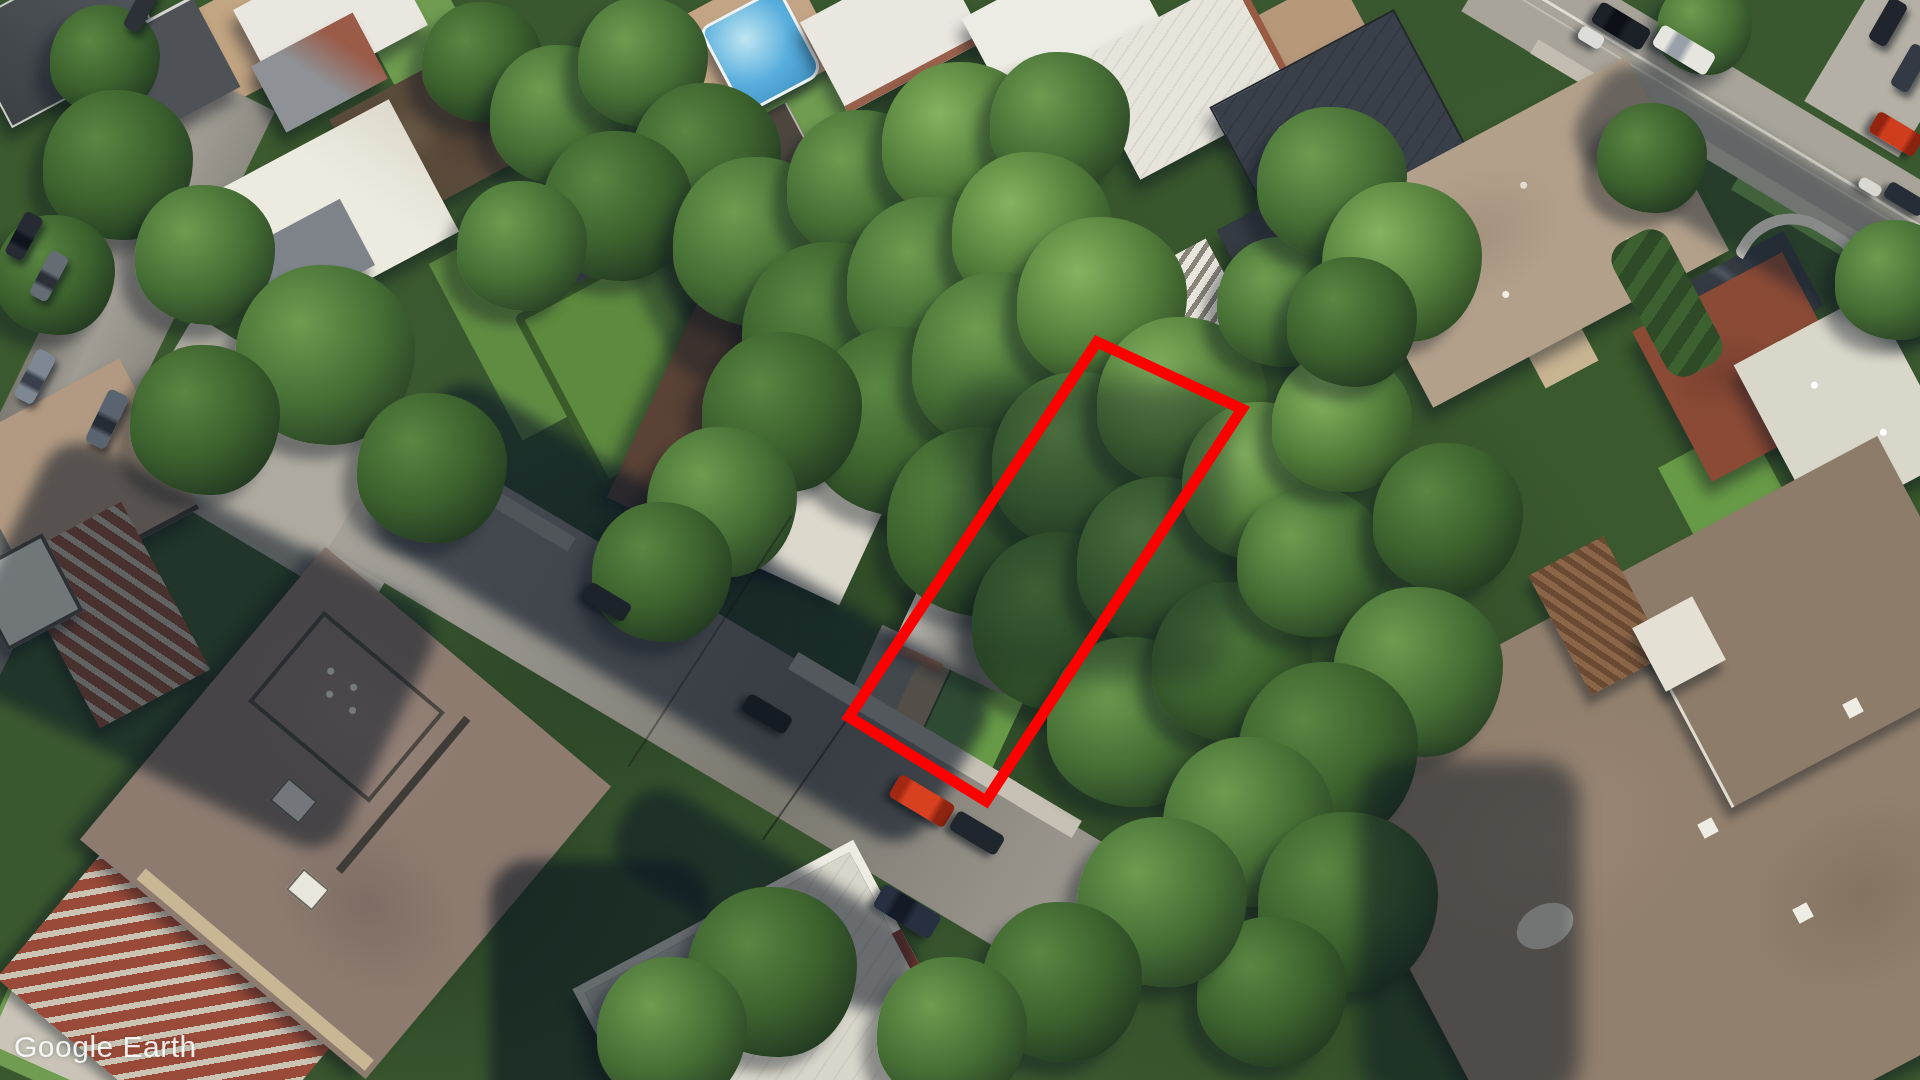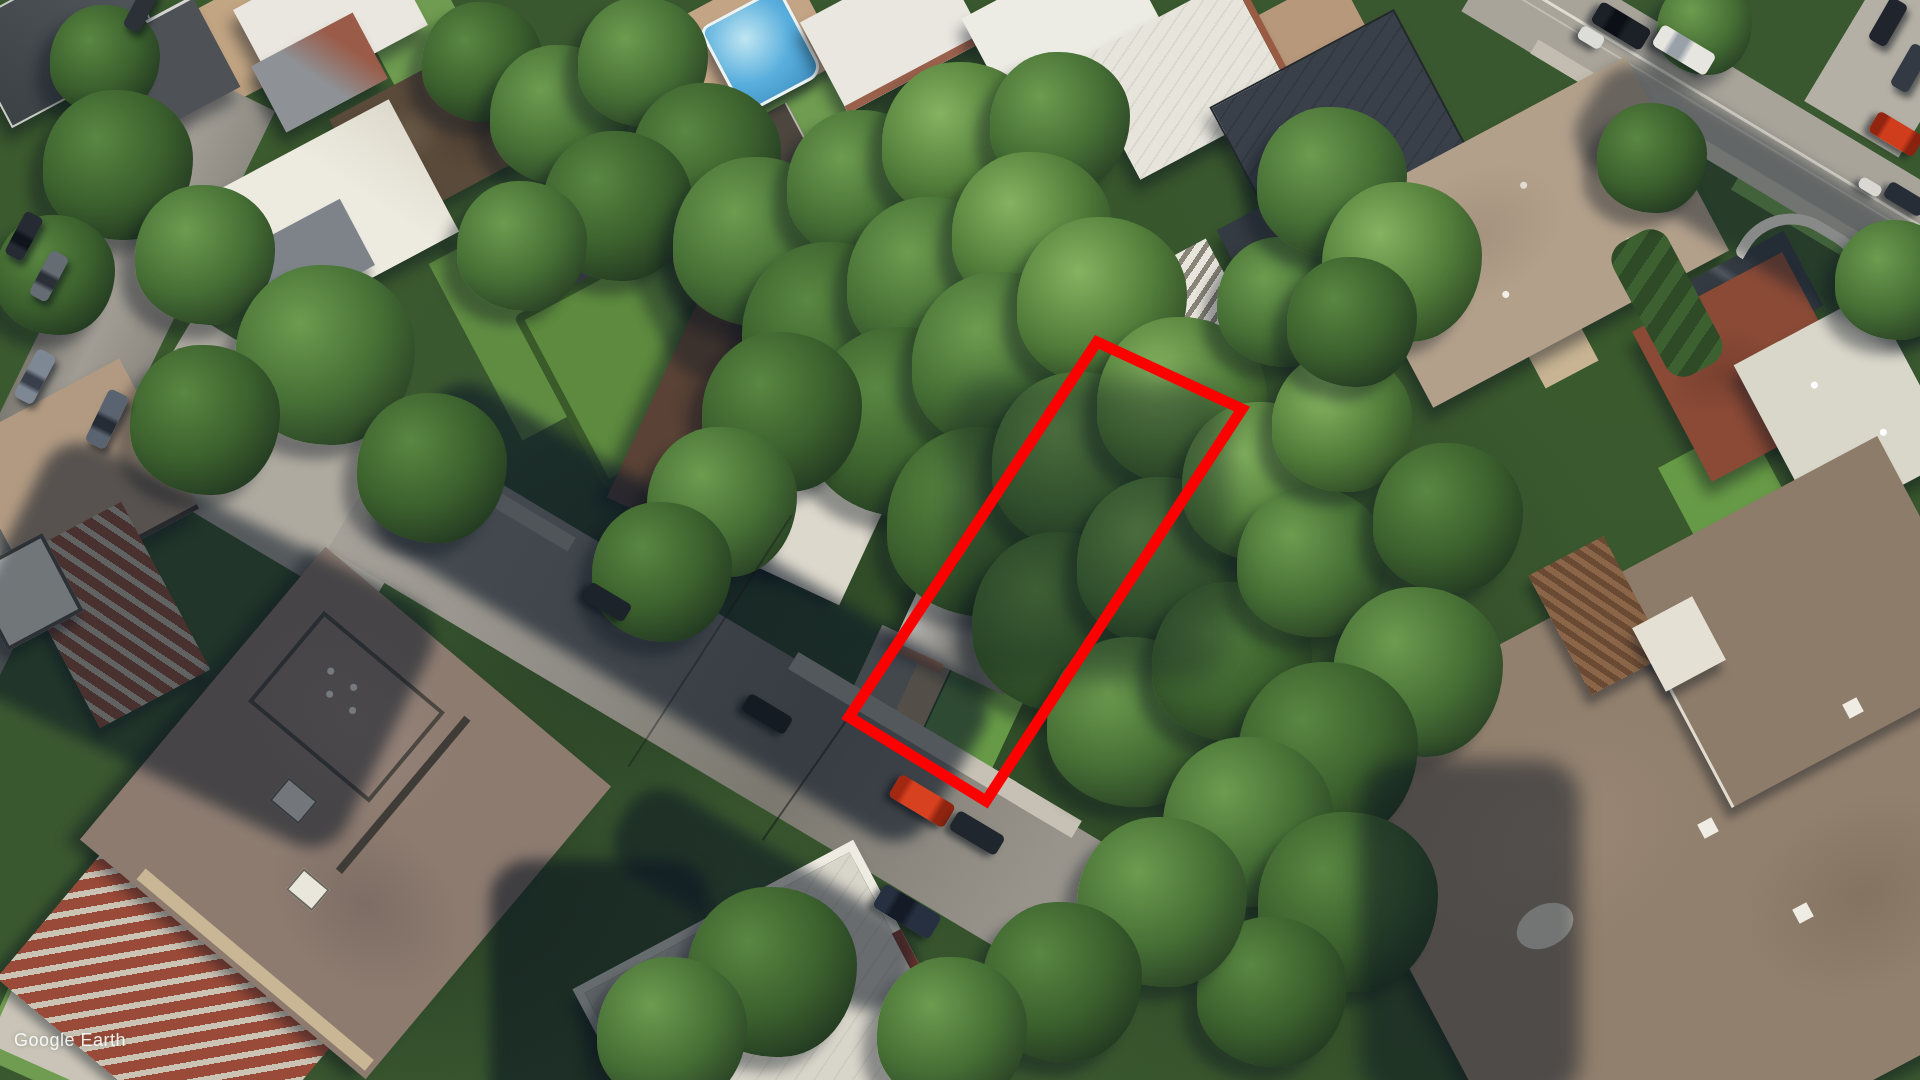--- a/index.html
+++ b/index.html
@@ -25,21 +25,21 @@
   .t3{--hl:#6d9c4f;--md:#466f35;--dk:#263d23;}
   
   .pav{position:absolute;}
   .bld{position:absolute;box-shadow:-10px 10px 14px rgba(10,18,28,.45);}
   .flat{box-shadow:-8px 8px 10px rgba(10,18,28,.4);}
   .shade{position:absolute;background:rgba(14,25,38,.55);filter:blur(7px);border-radius:40px;}
   .car{position:absolute;border-radius:5px;box-shadow:-4px 5px 6px rgba(8,15,24,.55);}
   .wire{position:absolute;height:2px;background:rgba(20,22,24,.55);}
   
   .annot-svg{position:absolute;inset:0;pointer-events:none;}
-  .watermark{position:absolute;left:14px;top:1030px;font-size:18px;font-weight:400;
+  .watermark{position:absolute;left:14px;top:1030px;font-size:30px;font-weight:400;
     letter-spacing:.5px;color:rgba(255,255,255,.88);text-shadow:0 0 4px rgba(40,60,50,.35);}
 </style>
 </head>
 <body>
 
 <div class="viewport">
 
   <div class="canopy"></div>
 
   <div class="pav" style="left:140px;top:10px;width:135px;height:100px;transform:rotate(-28deg);background:#c2a583;"></div>

